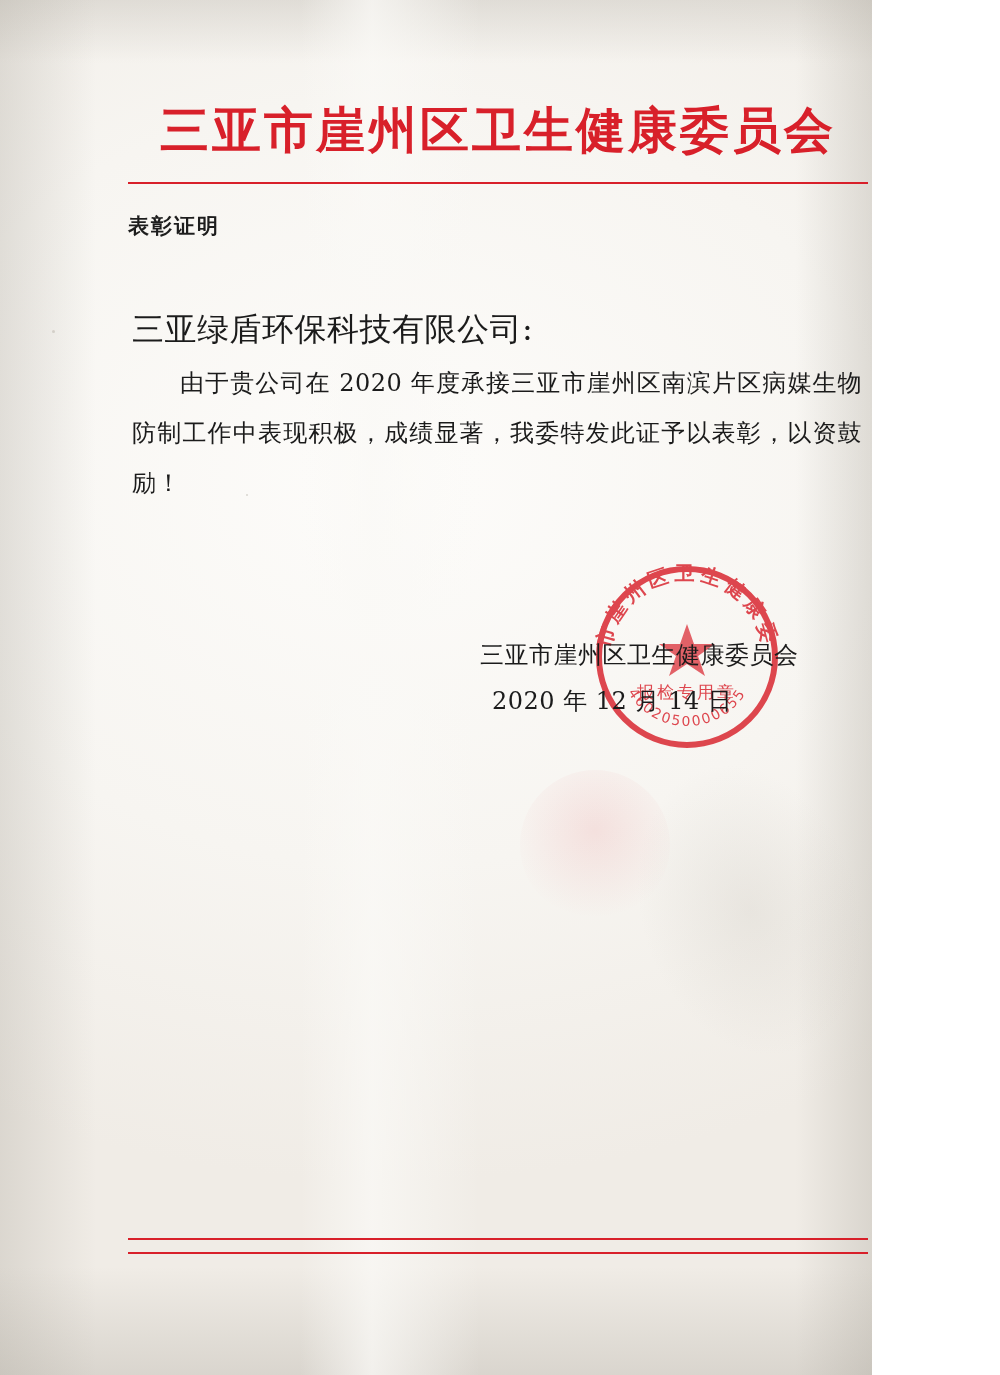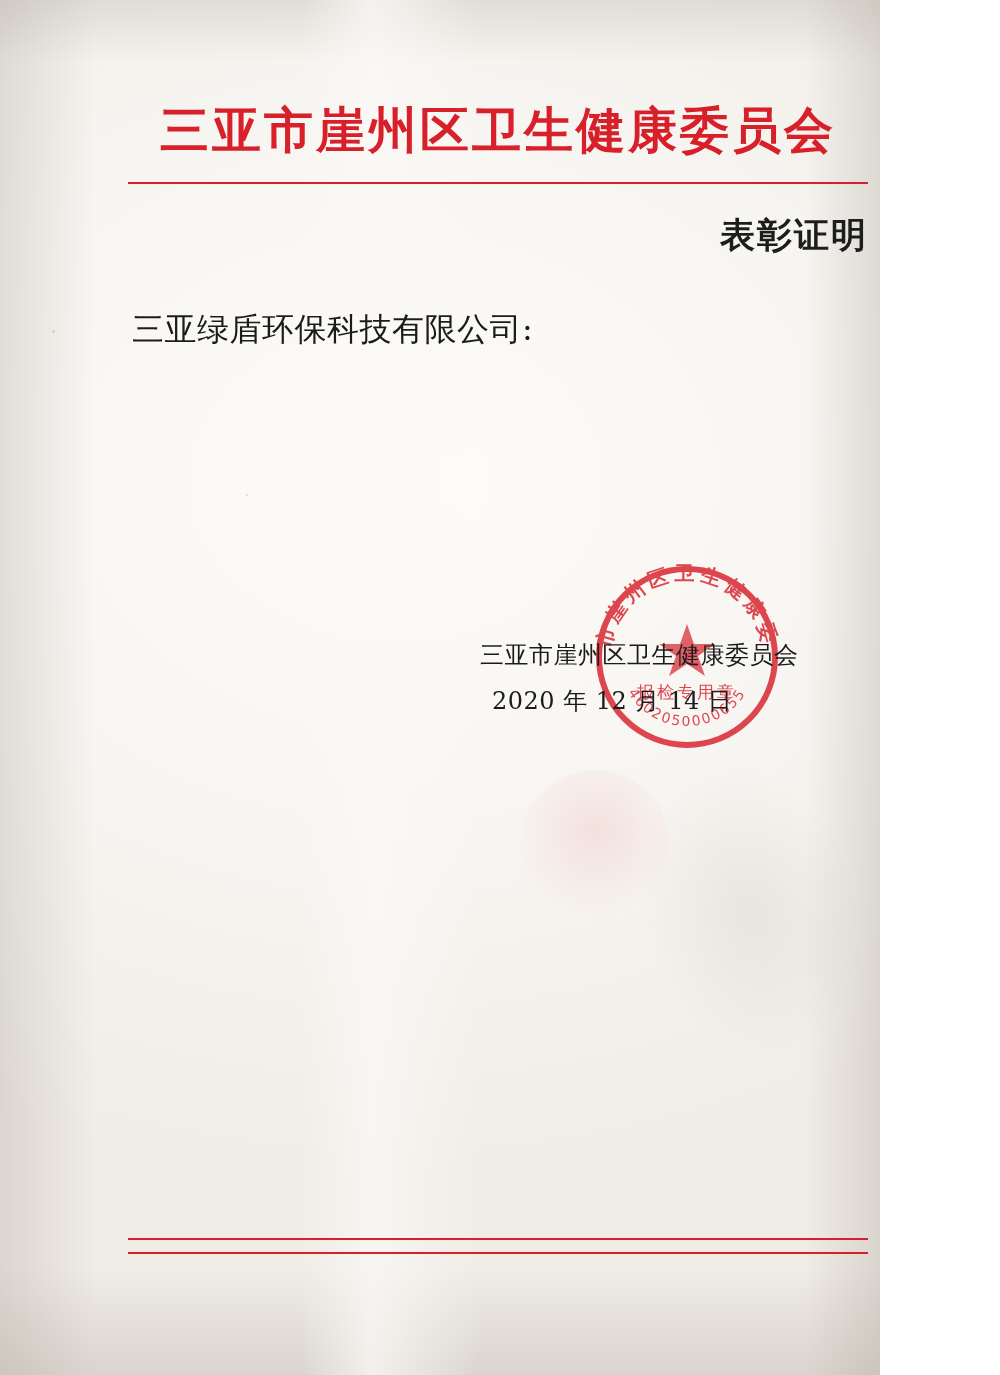--- a/index.html
+++ b/index.html
@@ -15,21 +15,20 @@
   }
 
   
   #page {
     position: relative;
     width: 872px;
     height: 1375px;
     background:
       radial-gradient(ellipse 900px 700px at 45% 35%, #fdfcfa 0%, #f7f5f1 55%, #f0ece6 100%);
     overflow: hidden;
-    padding-left: 8px;
   }
   
   .shade {
     position: absolute;
     pointer-events: none;
   }
   .shade.left {
     left: 0; top: 0; width: 120px; height: 100%;
     background: linear-gradient(to right, rgba(170,165,155,0.30), rgba(255,255,255,0) 80%);
   }
@@ -85,24 +84,24 @@
     height: 0;
     border-top: 2px solid #d8202a;
   }
   .rule-head { top: 182px; }
 
   .doc-title {
     position: absolute;
     top: 212px;
     left: 0;
     width: 740px;
-    text-align: right;
+    text-align: left;
     font-family: Liberation Serif, serif;
     font-weight: bold;
-    font-size: 35px;
+    font-size: 21px;
     letter-spacing: 2px;
     color: #1d1d1d;
   }
 
   .addressee {
     position: absolute;
     top: 308px;
     left: 4px;
     font-family: "DejaVu Serif", "Liberation Serif", serif;
     font-size: 32px;
@@ -195,20 +194,21 @@
   <div class="content">
 
     <div class="org-title">三亚市崖州区卫生健康委员会</div>
 
     <div class="rule rule-head"></div>
 
     <div class="doc-title">表彰证明</div>
 
     <div class="addressee">三亚绿盾环保科技有限公司:</div>
 
+    <div class="body-text">由于贵公司在 2020 年度承接三亚市崖州区南滨片区病媒生物防制工作中表现积极，成绩显著，我委特发此证予以表彰，以资鼓励！</div>
 
     <div class="seal">
       <svg width="198" height="198" viewBox="0 0 198 198" xmlns="http://www.w3.org/2000/svg">
         <defs>
           <path id="sealArcTop" d="M 22,99 A 77,77 0 0 1 176,99"></path>
           <path id="sealArcBottom" d="M 30,99 A 69,69 0 0 0 168,99"></path>
         </defs>
         <circle cx="99" cy="99" r="88" fill="none" stroke="#d8202a" stroke-width="6"></circle>
         <text font-family="DejaVu Serif, Liberation Serif, serif" font-size="20" font-weight="bold" fill="#d8202a" letter-spacing="5">
           <textPath href="#sealArcTop" startOffset="50%" text-anchor="middle">三亚市崖州区卫生健康委员会</textPath>

